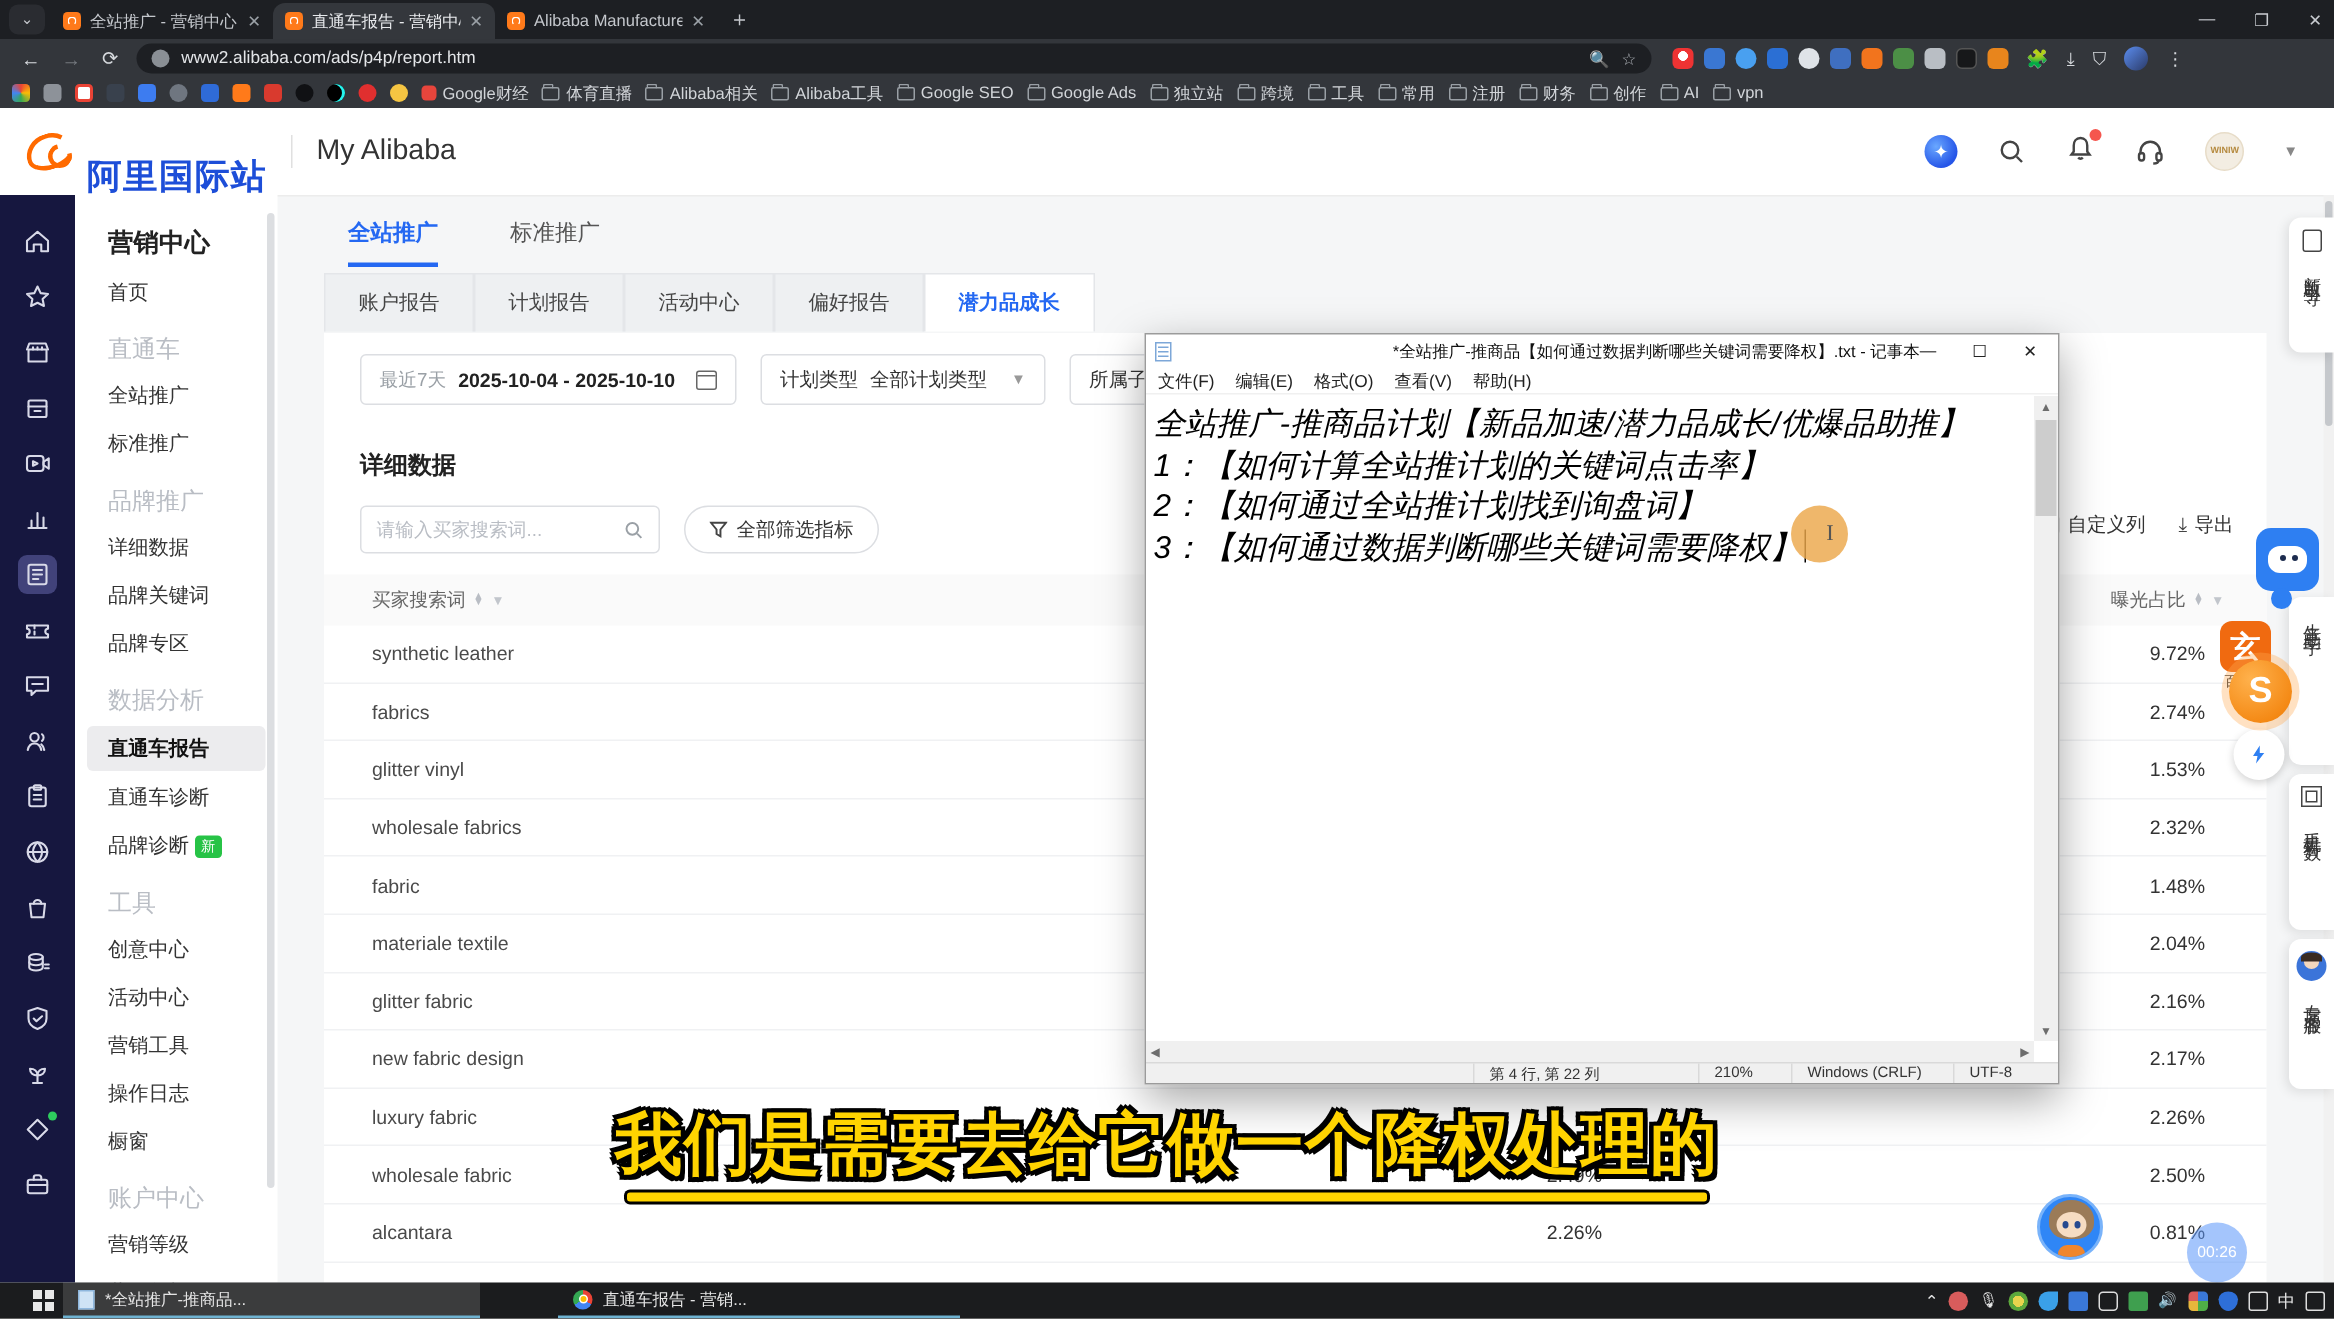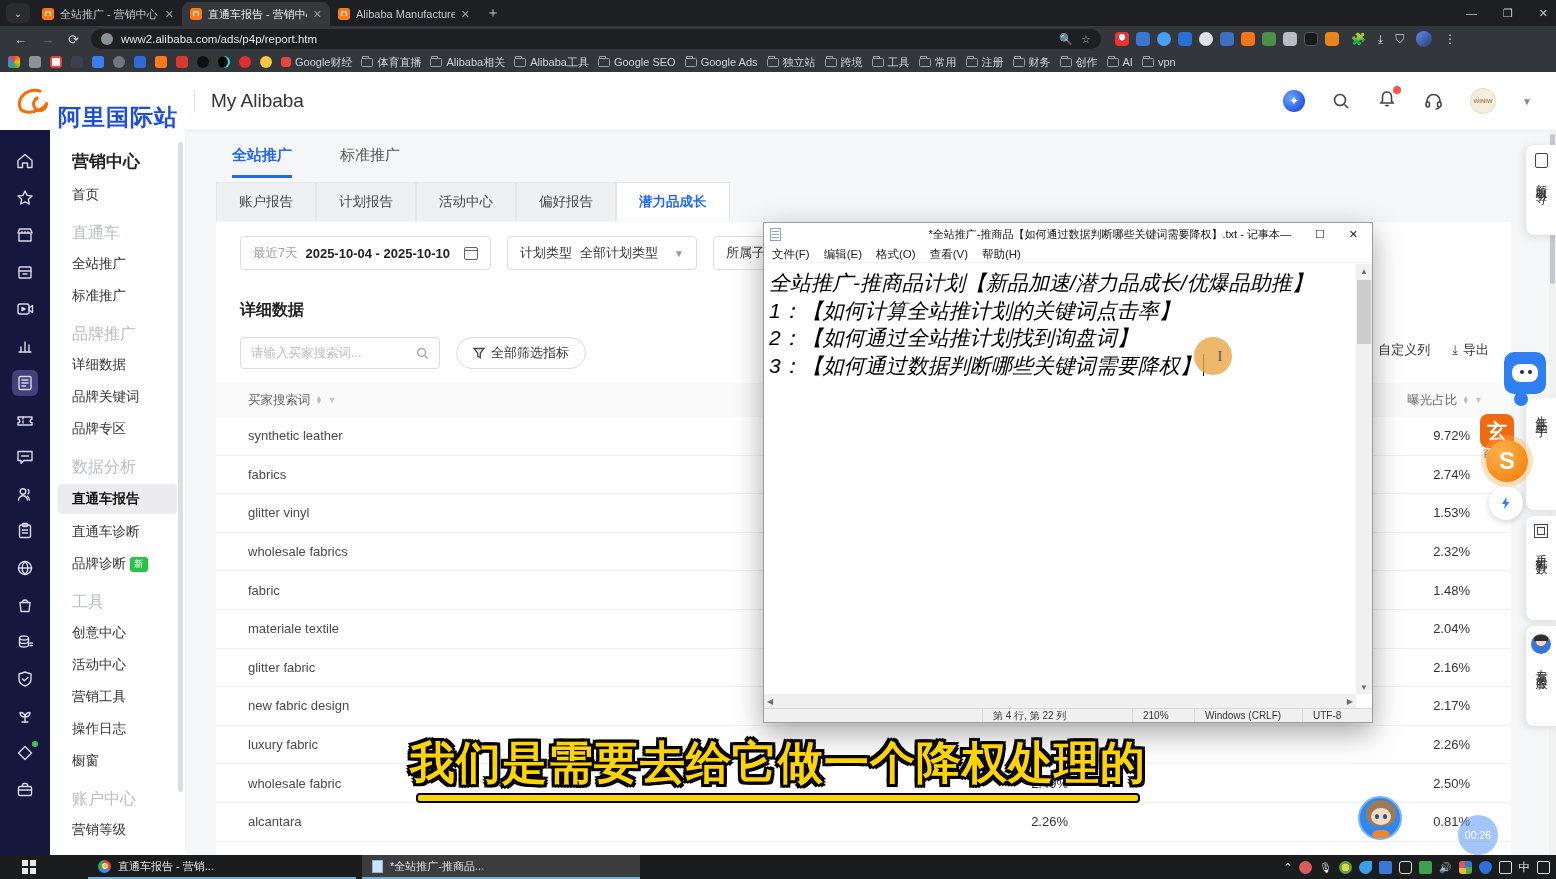--- a/index.html
+++ b/index.html
@@ -713,27 +713,27 @@
   </div>
   <div class="timer-bubble">00:26</div>
 
   <div class="taskbar">
     <span class="start">
         <i></i>
         <i></i>
         <i></i>
         <i></i>
       </span>
+    <div class="task task2">
+      <span class="np-task-ic"></span>
+      <span class="t">*全站推广-推商品...</span>
+    </div>
     <div class="task task1">
       <span class="chrome-ball"></span>
       <span class="t">直通车报告 - 营销...</span>
-    </div>
-    <div class="task task2">
-      <span class="np-task-ic"></span>
-      <span class="t">*全站推广-推商品...</span>
     </div>
     <div class="tray">
       <span>⌃</span>
       <span class="tray-ic" style="background:#d85c5c;border-radius:50%"></span>
       <span style="font-size:10px">🎙</span>
       <span class="tray-ic" style="background:radial-gradient(circle,#e8d44d 40%,#5ca83c 41%);border-radius:50%"></span>
       <span class="tray-ic" style="background:#3aa0e8;border-radius:50% 0 50% 50%"></span>
       <span class="tray-ic" style="background:#3a78d8;border-radius:2px"></span>
       <span class="tray-ic" style="background:transparent;border:1.3px solid #ddd;border-radius:3px"></span>
       <span class="tray-ic" style="background:#3f9f4f;border-radius:2px"></span>

